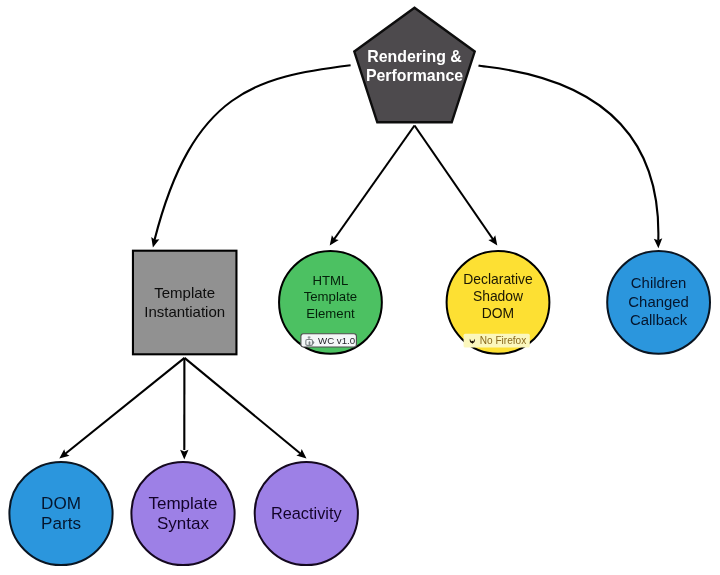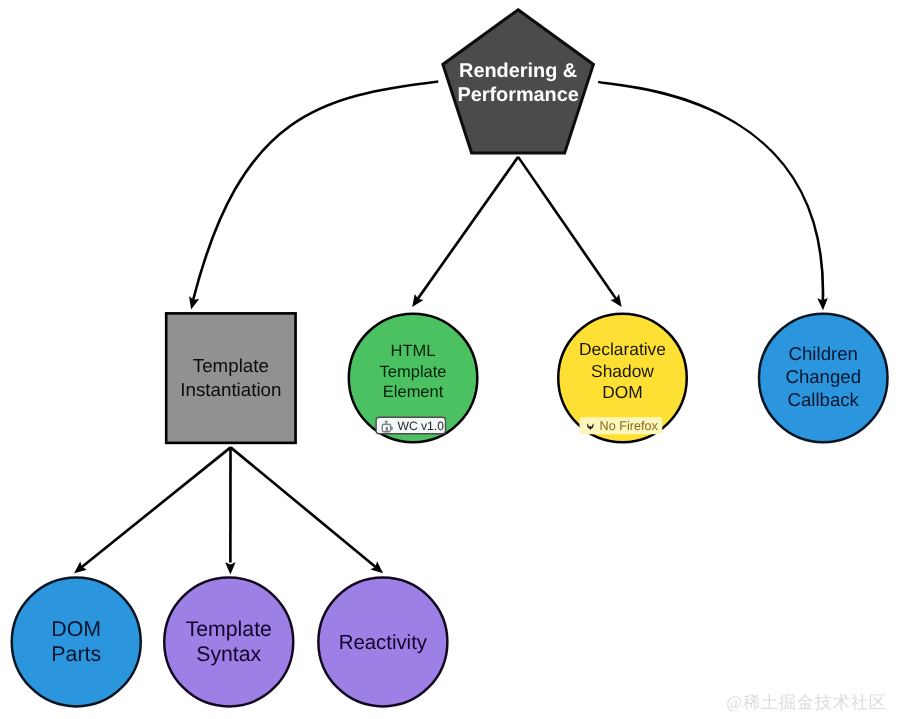--- a/index.html
+++ b/index.html
@@ -106,14 +106,13 @@
           <circle cx="183" cy="513.5" r="51.6" fill="#9d80e6" stroke="#14081f" stroke-width="2"></circle>
           <text x="183" y="508.9" fill="#130329" font-size="17" font-family="&quot;Liberation Sans&quot;, sans-serif" text-anchor="middle">Template</text>
           <text x="183" y="529" fill="#130329" font-size="17" font-family="&quot;Liberation Sans&quot;, sans-serif" text-anchor="middle">Syntax</text>
         </g>
       <g class="node">
           <circle cx="306.3" cy="513.5" r="51.6" fill="#9d80e6" stroke="#14081f" stroke-width="2"></circle>
           <text x="306.3" y="519.4" fill="#130329" font-size="16.3" font-family="&quot;Liberation Sans&quot;, sans-serif" text-anchor="middle">Reactivity</text>
         </g>
     </g>
   </svg>
-  <div class="watermark">@稀土掘金技术社区</div>
 </div>
 
 </body></html>

